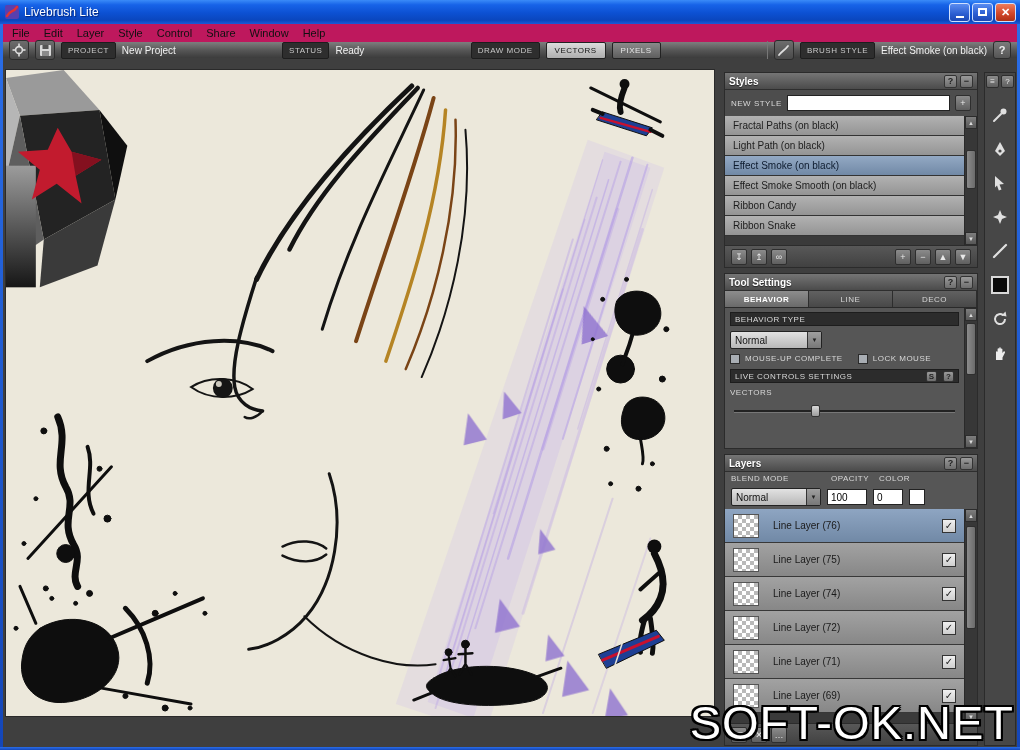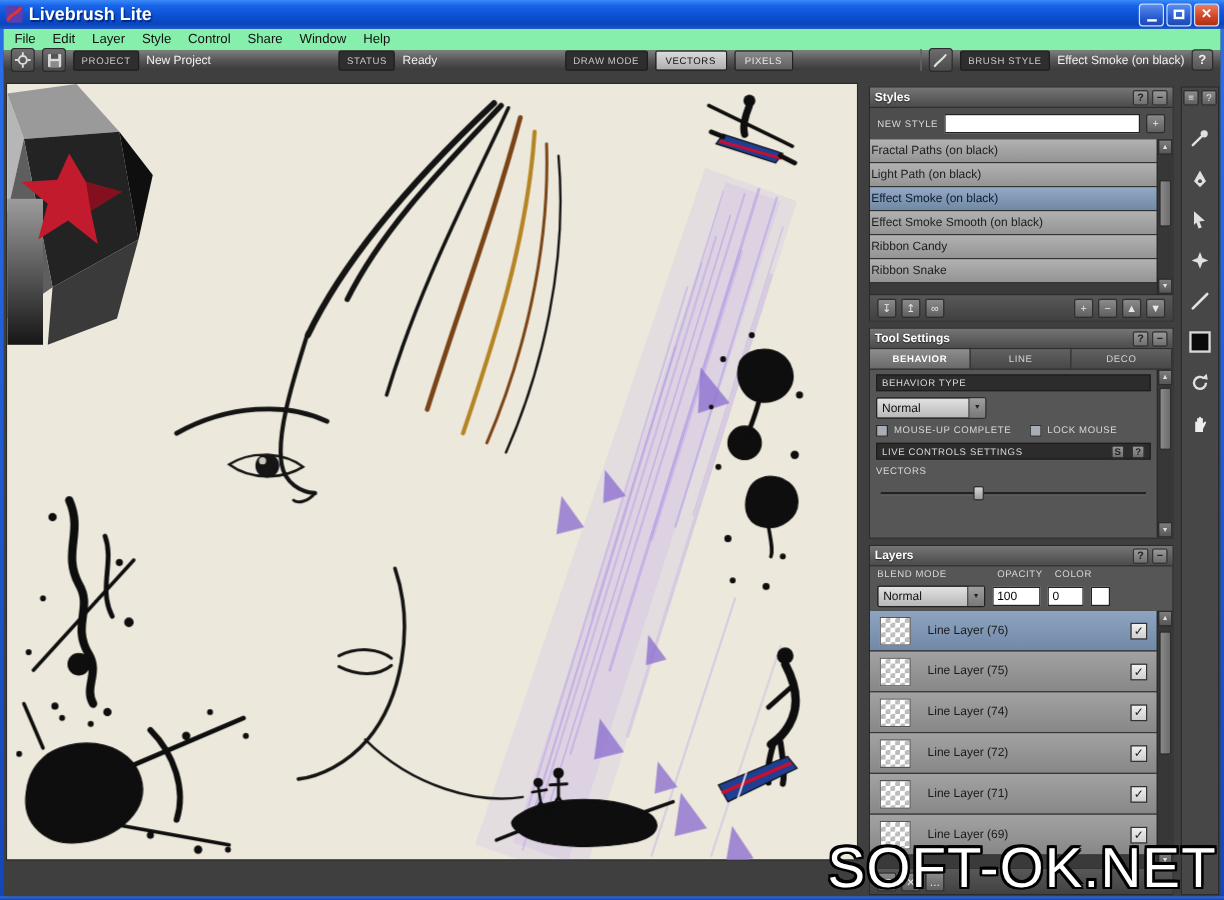--- a/index.html
+++ b/index.html
@@ -11,31 +11,31 @@
   .frame-l,.frame-r,.frame-b { position:absolute; background:linear-gradient(180deg,#2a6ee8,#1446b8); z-index:50; }
   .frame-l { left:0; top:24px; width:3px; height:726px; }
   .frame-r { right:0; top:24px; width:3px; height:726px; }
   .frame-b { left:0; bottom:0; width:1020px; height:3px; }
 
   
   .titlebar { position:absolute; left:0; top:0; width:1020px; height:24px;
     background:linear-gradient(180deg,#3a8bf8 0%,#1763e8 20%,#0c50d2 55%,#0a46bd 85%,#1a5ad8 100%);
     display:flex; align-items:center; padding:0 4px; z-index:60; }
   .app-icon { width:16px; height:16px; margin-right:4px; }
-  .title-text { color:#fff; font-weight:bold; font-size:15px; text-shadow:1px 1px 1px #00247a; flex:1; }
+  .title-text { color:#fff; font-weight:normal; font-size:12px; text-shadow:1px 1px 1px #00247a; flex:1; }
   .winbtns { display:flex; gap:2px; }
   .wbtn { width:21px; height:19px; border-radius:3px; border:1px solid #cfe0ff;
     background:linear-gradient(180deg,#5a8cf0,#2a5cd0 60%,#1d49b5); display:flex; align-items:center; justify-content:center; }
   .wbtn.close { background:linear-gradient(180deg,#ee7d5c,#d2472a 55%,#b02f14); }
   .min-glyph { width:8px; height:2px; background:#fff; margin-top:9px; }
   .max-glyph { width:9px; height:8px; border:2px solid #fff; }
   .close-glyph { color:#fff; font-size:11px; font-weight:bold; line-height:1; }
 
   
-  .menubar { position:absolute; left:3px; top:24px; width:1014px; height:18px; background:#86efac;
+  .menubar { position:absolute; left:3px; top:24px; width:1014px; height:18px; background:#be185d;
     display:flex; align-items:center; padding-left:2px; z-index:55; }
   .menu-item { font-size:11px; color:#111; padding:2px 7px; }
 
   
   .toolbar { position:absolute; left:3px; top:42px; width:1014px; height:16px;
     background:linear-gradient(180deg,#7e7e7e,#545454 55%,#3c3c3c); display:flex; align-items:center; gap:6px; padding:0 6px; z-index:55; }
   .tbtn { width:20px; height:20px; background:linear-gradient(180deg,#6d6d6d,#4a4a4a); border:1px solid #2c2c2c;
     border-radius:3px; display:flex; align-items:center; justify-content:center; }
   .badge { background:#2e2e2e; color:#c9c9c9; font-size:8px; letter-spacing:.5px; padding:3px 6px; border-radius:2px; border:1px solid #1d1d1d; white-space:nowrap; }
   .tb-val { color:#f2f2f2; font-size:10px; white-space:nowrap; }
@@ -62,21 +62,21 @@
 
   
   .panel-styles { height:196px; }
   .newstyle-row { height:26px; display:flex; align-items:center; gap:5px; padding:0 6px; background:#4d4d4d; }
   .small-label { color:#d8d8d8; font-size:8px; letter-spacing:.5px; white-space:nowrap; }
   .newstyle-input { flex:1; height:16px; border:1px solid #222; background:#fff; font-size:10px; padding:0 3px; }
   .mini-btn { width:16px; height:16px; background:linear-gradient(180deg,#8b8b8b,#5f5f5f); border:1px solid #2e2e2e; border-radius:2px;
     color:#e8e8e8; font-size:9px; display:flex; align-items:center; justify-content:center; }
   .list-wrap { flex:1; display:flex; overflow:hidden; background:#3a3a3a; }
   .slist { flex:1; }
-  .sitem { height:20px; line-height:20px; padding-left:1px; font-size:10px; color:#1d1d1d;
+  .sitem { height:20px; line-height:20px; padding-left:8px; font-size:10px; color:#1d1d1d;
     background:linear-gradient(180deg,#b2b2b2,#949494); border-bottom:1px solid #333; white-space:nowrap; overflow:hidden; }
   .sitem.sel { background:linear-gradient(180deg,#93a9c4,#7189a6); color:#0d1b2e; }
   .vsb { width:13px; background:#373737; border-left:1px solid #2a2a2a; display:flex; flex-direction:column; }
   .sb-btn { height:13px; background:linear-gradient(180deg,#7e7e7e,#565656); border:1px solid #2c2c2c;
     color:#ddd; font-size:6px; display:flex; align-items:center; justify-content:center; }
   .sb-track { flex:1; position:relative; }
   .sb-thumb { position:absolute; left:1px; width:10px; background:linear-gradient(90deg,#8b8b8b,#6b6b6b); border:1px solid #2e2e2e; border-radius:2px; }
   .pfoot { height:22px; background:linear-gradient(180deg,#585858,#414141); border-top:1px solid #2c2c2c;
     display:flex; align-items:center; gap:4px; padding:0 6px; }
   .pfoot .grow { flex:1; }

